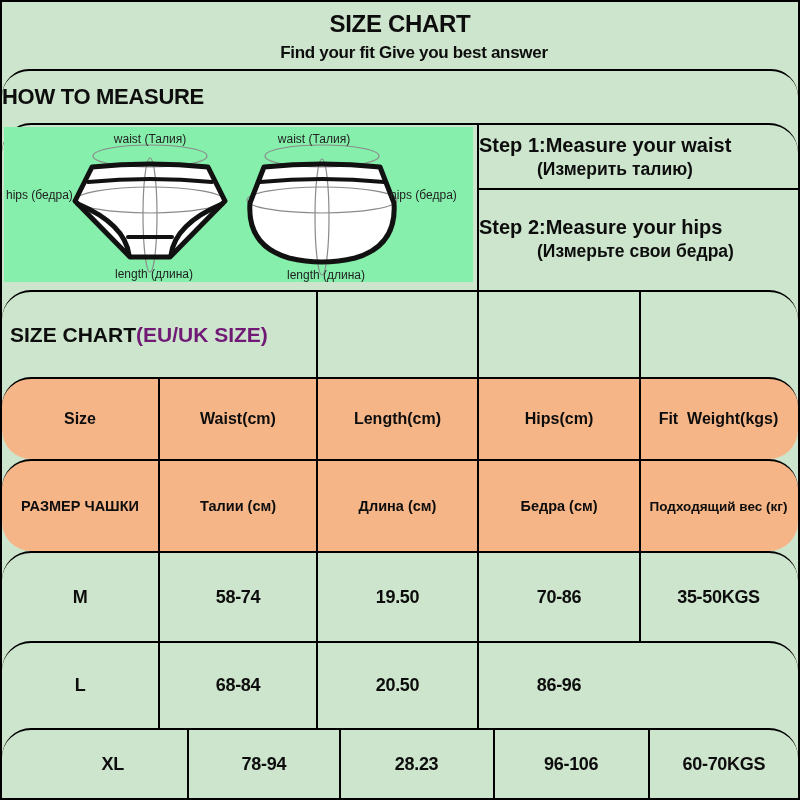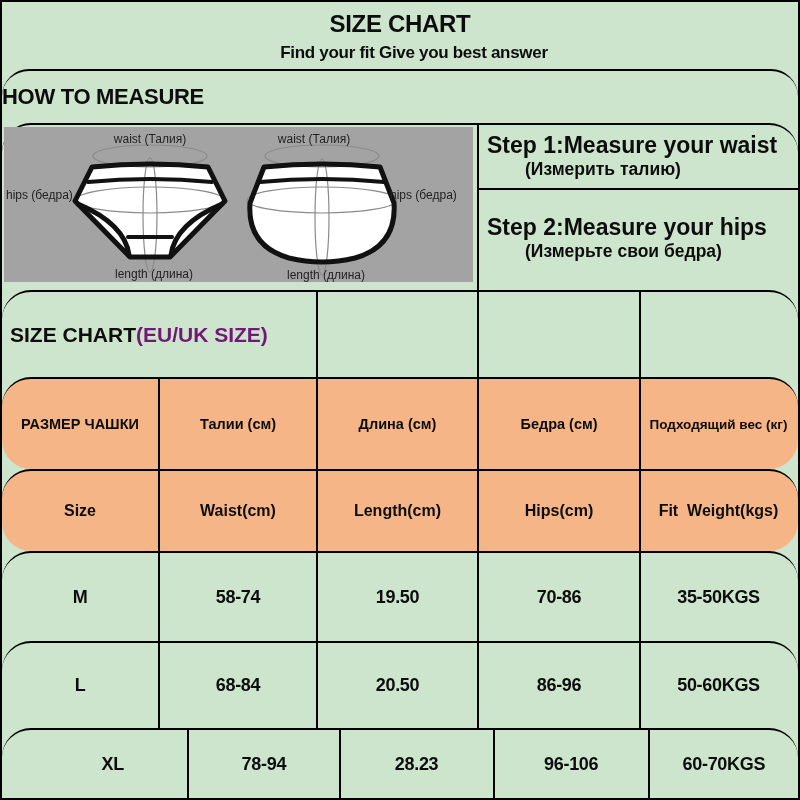--- a/index.html
+++ b/index.html
@@ -25,27 +25,27 @@
   .r-data.l{height:87px;}
   .r-data.xl{height:70px;padding-left:36px;}
 
   .t1{font-size:24px;font-weight:bold;letter-spacing:-0.3px;padding-top:2px;}
   .t2{font-size:17px;font-weight:bold;letter-spacing:-0.3px;margin-top:5px;margin-left:28px;}
   .how{font-size:22px;font-weight:bold;letter-spacing:-0.3px;}
 
   
   .m-left{width:475px;height:100%;position:relative;}
   .m-right{width:321px;height:100%;border-left:2px solid #000;display:flex;flex-direction:column;}
-  .panel{position:absolute;left:2px;top:2px;width:469px;height:155px;background:#a3a3a3;}
+  .panel{position:absolute;left:2px;top:2px;width:469px;height:155px;background:#86efac;}
   .lbl{position:absolute;font-size:12px;color:#222;white-space:nowrap;}
   .step{display:flex;flex-direction:column;justify-content:center;}
   .step1{height:65px;border-bottom:2px solid #000;}
   .step2{height:98px;}
-  .s-l1{font-size:23px;font-weight:bold;padding-left:8px;line-height:24px;}
-  .s-l2{font-size:17.5px;font-weight:bold;padding-left:46px;line-height:24px;}
+  .s-l1{font-size:20px;font-weight:bold;line-height:24px;}
+  .s-l2{font-size:17.5px;font-weight:bold;padding-left:58px;line-height:24px;}
 
   
   .euuk-main{width:314px;display:flex;align-items:center;padding-left:8px;font-size:21px;font-weight:bold;white-space:pre;}
   .euuk-main .red{color:#701a75;}
 
   
   .cell{display:flex;align-items:center;justify-content:center;text-align:center;font-weight:bold;white-space:pre-wrap;}
   .cell.bl{border-left:2px solid #000;}
   .c1{width:156px;} .c2{width:158px;} .c3{width:161px;} .c4{width:162px;} .c5{width:157px;}
   .r-head-en .cell{font-size:16px;}
@@ -122,50 +122,49 @@
 
   <div class="row r-euuk bt">
     <div class="euuk-main">
       <span>SIZE CHART</span><span class="red">(EU/UK SIZE)</span>
     </div>
     <div class="cell c3 bl"></div>
     <div class="cell c4 bl"></div>
     <div class="cell c5 bl"></div>
   </div>
 
+  <div class="row r-head-en bt">
+    <div class="cell c1">Size</div>
+    <div class="cell c2 bl">Waist(cm)</div>
+    <div class="cell c3 bl">Length(cm)</div>
+    <div class="cell c4 bl">Hips(cm)</div>
+    <div class="cell c5 bl">Fit  Weight(kgs)</div>
+  </div>
+
   <div class="row r-head-ru bt">
     <div class="cell c1">РАЗМЕР ЧАШКИ</div>
     <div class="cell c2 bl">Талии (см)</div>
     <div class="cell c3 bl">Длина (см)</div>
     <div class="cell c4 bl">Бедра (см)</div>
     <div class="cell c5 bl">Подходящий вес (кг)</div>
-  </div>
-
-  <div class="row r-head-en bt">
-    <div class="cell c1">Size</div>
-    <div class="cell c2 bl">Waist(cm)</div>
-    <div class="cell c3 bl">Length(cm)</div>
-    <div class="cell c4 bl">Hips(cm)</div>
-    <div class="cell c5 bl">Fit  Weight(kgs)</div>
   </div>
 
   <div class="row r-data bt">
     <div class="cell c1">M</div>
     <div class="cell c2 bl">58-74</div>
     <div class="cell c3 bl">19.50</div>
     <div class="cell c4 bl">70-86</div>
     <div class="cell c5 bl">35-50KGS</div>
   </div>
 
   <div class="row r-data l bt">
     <div class="cell c1">L</div>
     <div class="cell c2 bl">68-84</div>
     <div class="cell c3 bl">20.50</div>
     <div class="cell c4 bl">86-96</div>
-    <div class="cell c5 bl">50-60KGS</div>
   </div>
 
   <div class="row r-data xl bt">
     <div class="cell c1">XL</div>
     <div class="cell c2 bl">78-94</div>
     <div class="cell c3 bl">28.23</div>
     <div class="cell c4 bl">96-106</div>
     <div class="cell c5 bl">60-70KGS</div>
   </div>
 

